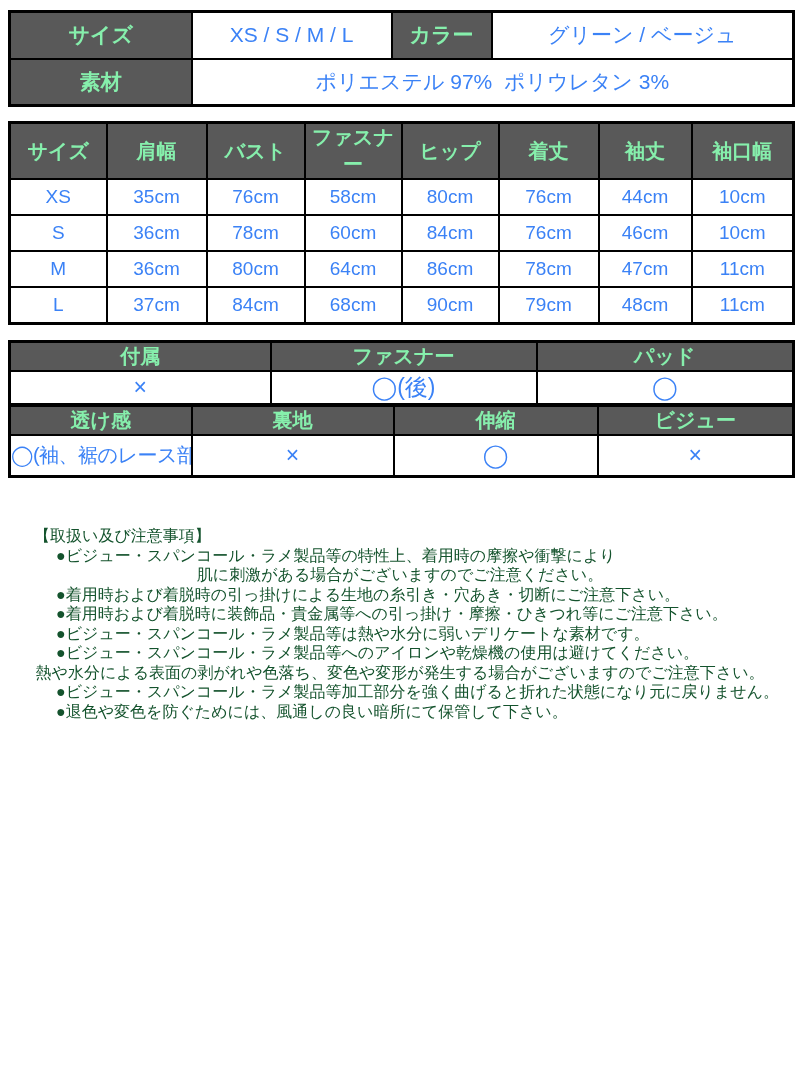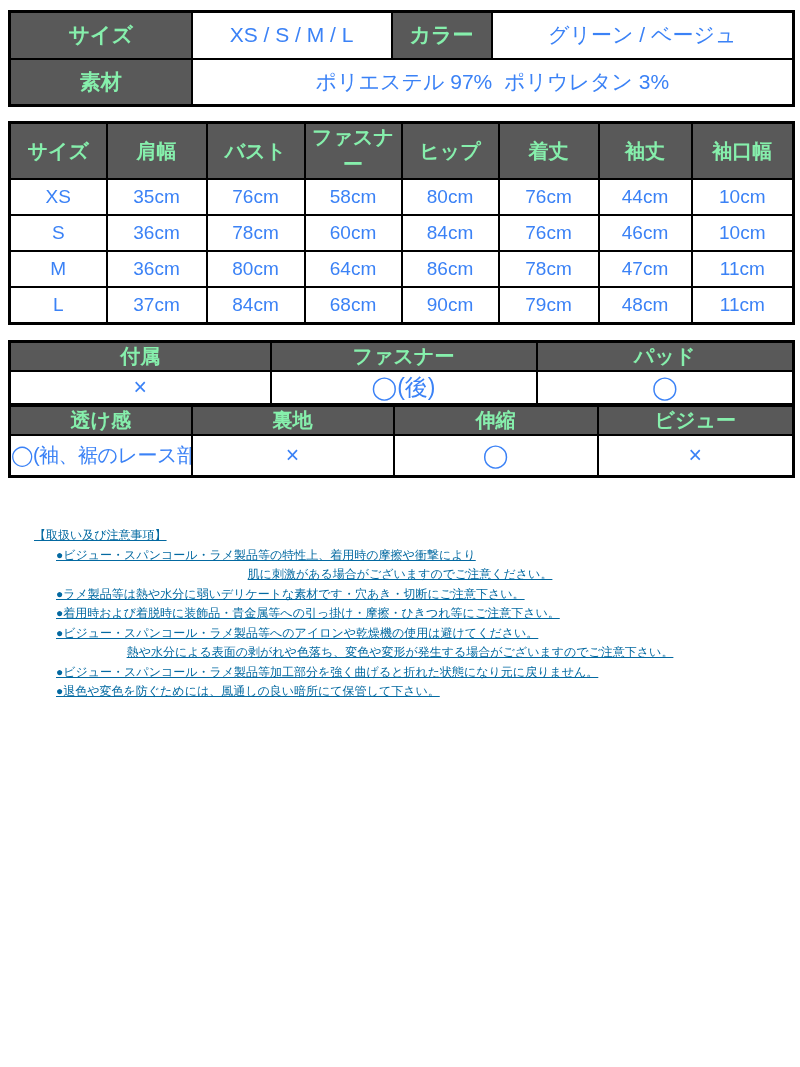--- a/index.html
+++ b/index.html
@@ -56,25 +56,24 @@
   .t3 td { height: 29px; }
   .t4 { margin-top: -2px; }
   .t4 th { height: 28px; font-size: 20px; text-align: center; }
   .t4 td { height: 42px; }
   .sym { font-size: 23px; }
   .small-v { font-size: 20px; letter-spacing: -0.5px; }
 
   
   .notes {
     margin: 48px 0 0 20px;
-    color: #0369a1;
-    font-size: 12px;
+    color: #14532d;
+    font-size: 16px;
     line-height: 19.5px;
     width: 760px;
-    text-decoration: underline;
   }
   .notes-title { padding-left: 14px; }
   .note-line.bullet { padding-left: 8px; margin-left: 28px; }
   .note-line.cont { padding-left: 0; text-align: center; }
 </style>
 </head>
 <body>
 
 <div class="page">
 
@@ -204,21 +203,22 @@
       <td class="v sym">◯</td>
       <td class="v sym">×</td>
     </tr>
   </tbody>
     </table>
 
   <div class="notes">
     <div class="notes-title">【取扱い及び注意事項】</div>
     <div class="note-line bullet">●ビジュー・スパンコール・ラメ製品等の特性上、着用時の摩擦や衝撃により</div>
     <div class="note-line cont">肌に刺激がある場合がございますのでご注意ください。</div>
-    <div class="note-line bullet">●ラメ製品等は熱や水分に弱いデリケートな素材です・穴あき・切断にご注意下さい。</div>
+    <div class="note-line bullet">●着用時および着脱時の引っ掛けによる生地の糸引き・穴あき・切断にご注意下さい。</div>
     <div class="note-line bullet">●着用時および着脱時に装飾品・貴金属等への引っ掛け・摩擦・ひきつれ等にご注意下さい。</div>
+    <div class="note-line bullet">●ビジュー・スパンコール・ラメ製品等は熱や水分に弱いデリケートな素材です。</div>
     <div class="note-line bullet">●ビジュー・スパンコール・ラメ製品等へのアイロンや乾燥機の使用は避けてください。</div>
     <div class="note-line cont">熱や水分による表面の剥がれや色落ち、変色や変形が発生する場合がございますのでご注意下さい。</div>
     <div class="note-line bullet">●ビジュー・スパンコール・ラメ製品等加工部分を強く曲げると折れた状態になり元に戻りません。</div>
     <div class="note-line bullet">●退色や変色を防ぐためには、風通しの良い暗所にて保管して下さい。</div>
   </div>
 
 </div>
 
 </body></html>

